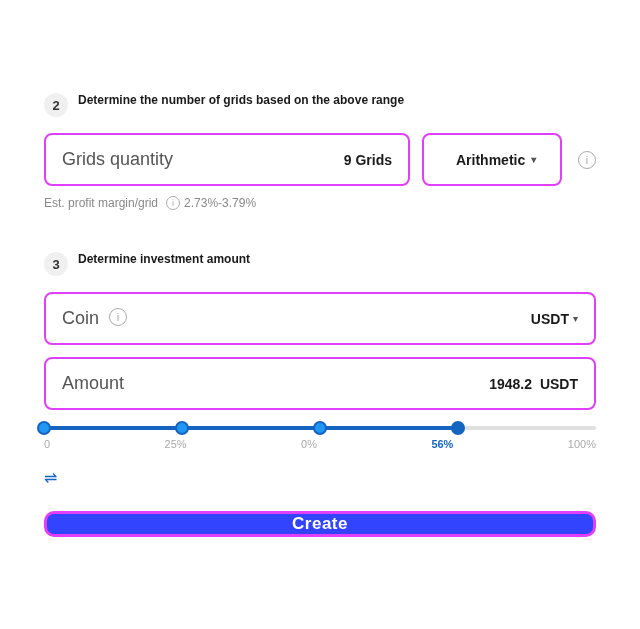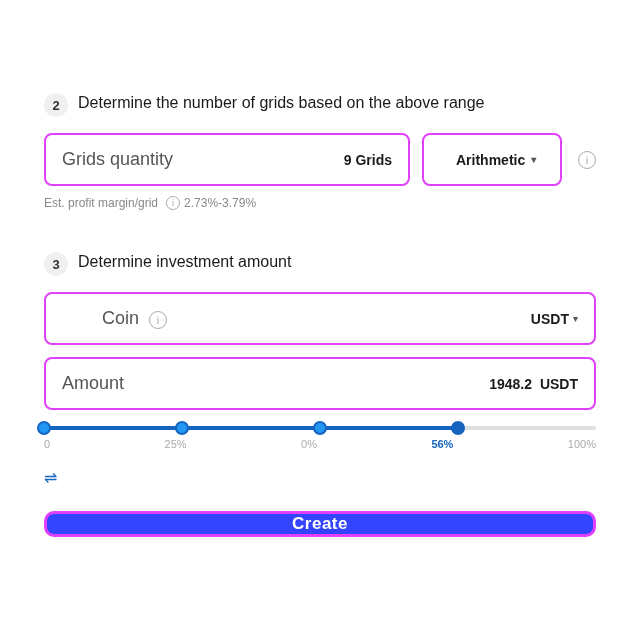--- a/index.html
+++ b/index.html
@@ -41,22 +41,22 @@
       font-size: 13px;
       font-weight: 600;
       display: flex;
       align-items: center;
       justify-content: center;
       flex-shrink: 0;
       margin-top: 1px;
     }
 
     .section-title {
-      font-size: 16px;
-      font-weight: 400;
+      font-size: 12px;
+      font-weight: 700;
       color: #1a1a1a;
       line-height: 1.4;
     }
 
     
     .grids-row {
       display: flex;
       gap: 12px;
       margin-bottom: 10px;
     }
@@ -289,21 +289,21 @@
   </div>
 
   <div class="section-2">
     <div class="section-header">
       <div class="step-number">3</div>
       <div class="section-title">Determine investment amount</div>
     </div>
 
     
     <div class="input-box input-box-coin">
-      <div style="display:flex;align-items:flex-end;gap:6px;margin-left:40px;">
+      <div style="display:flex;align-items:flex-start;gap:6px;">
         <span class="input-label">Coin</span>
         <span class="info-icon">i</span>
       </div>
       <div class="coin-right">
         <span class="coin-value">USDT</span>
         <span class="dropdown-arrow">▾</span>
       </div>
     </div>
 
     

